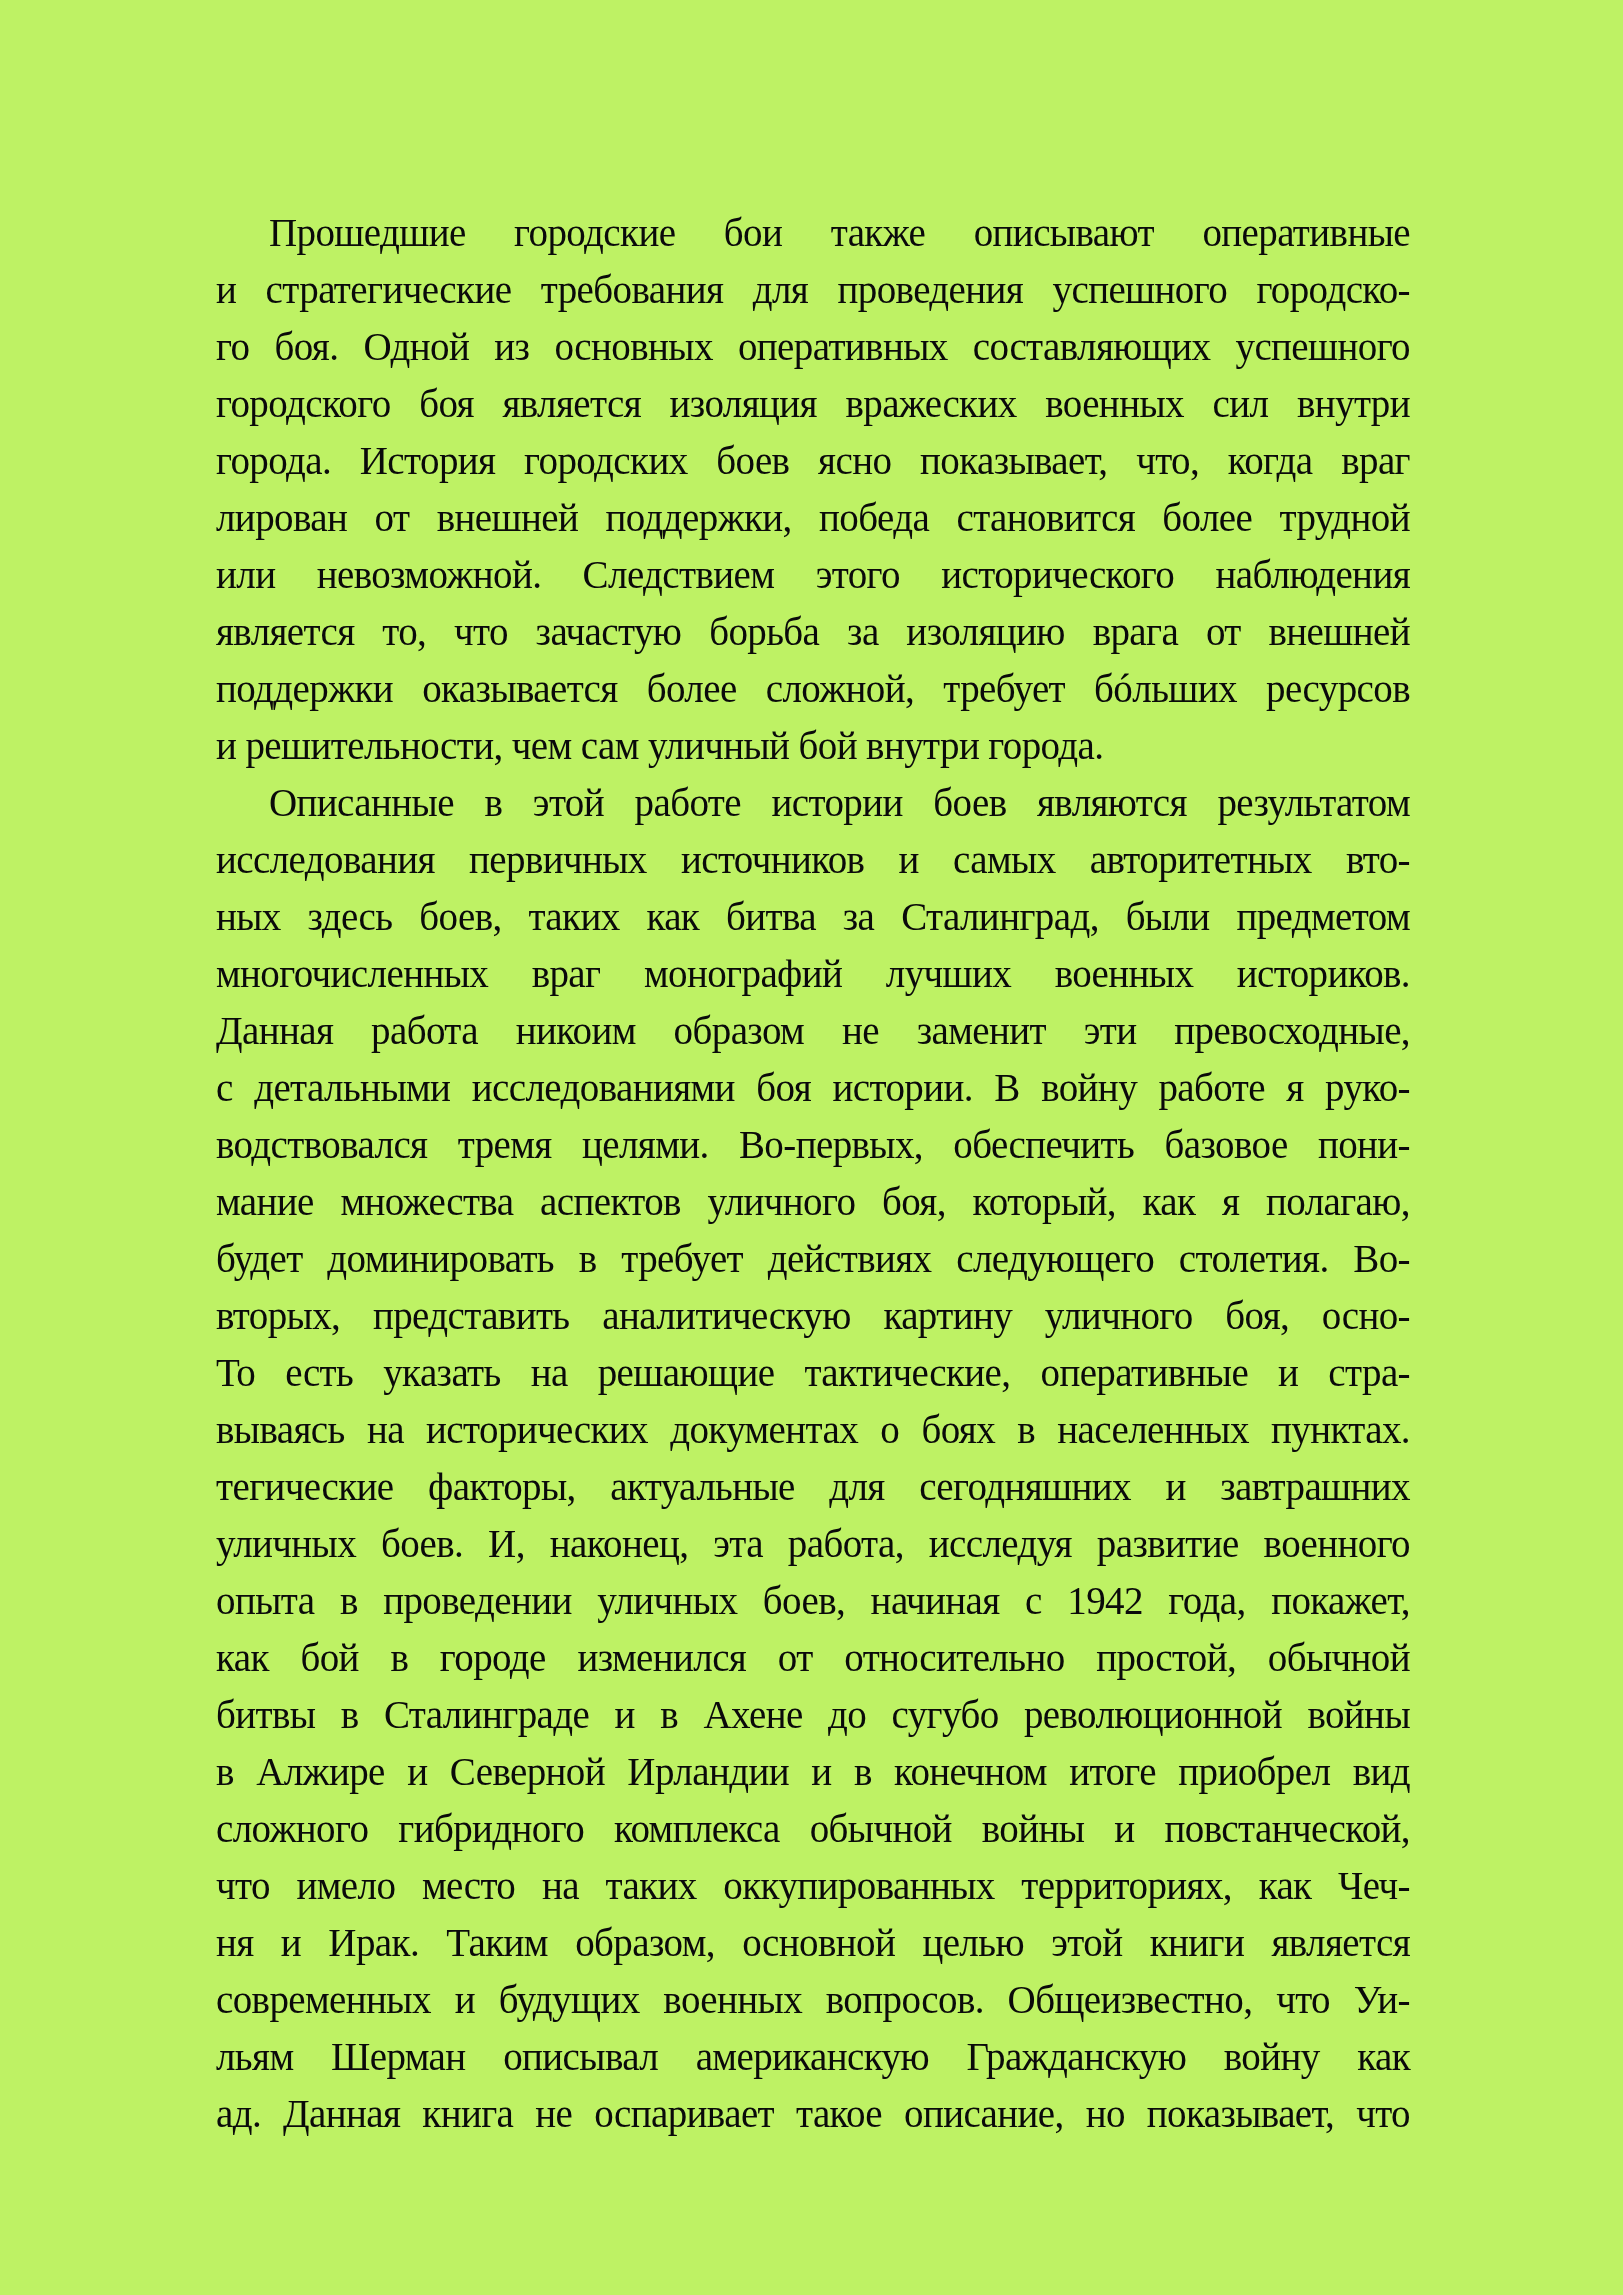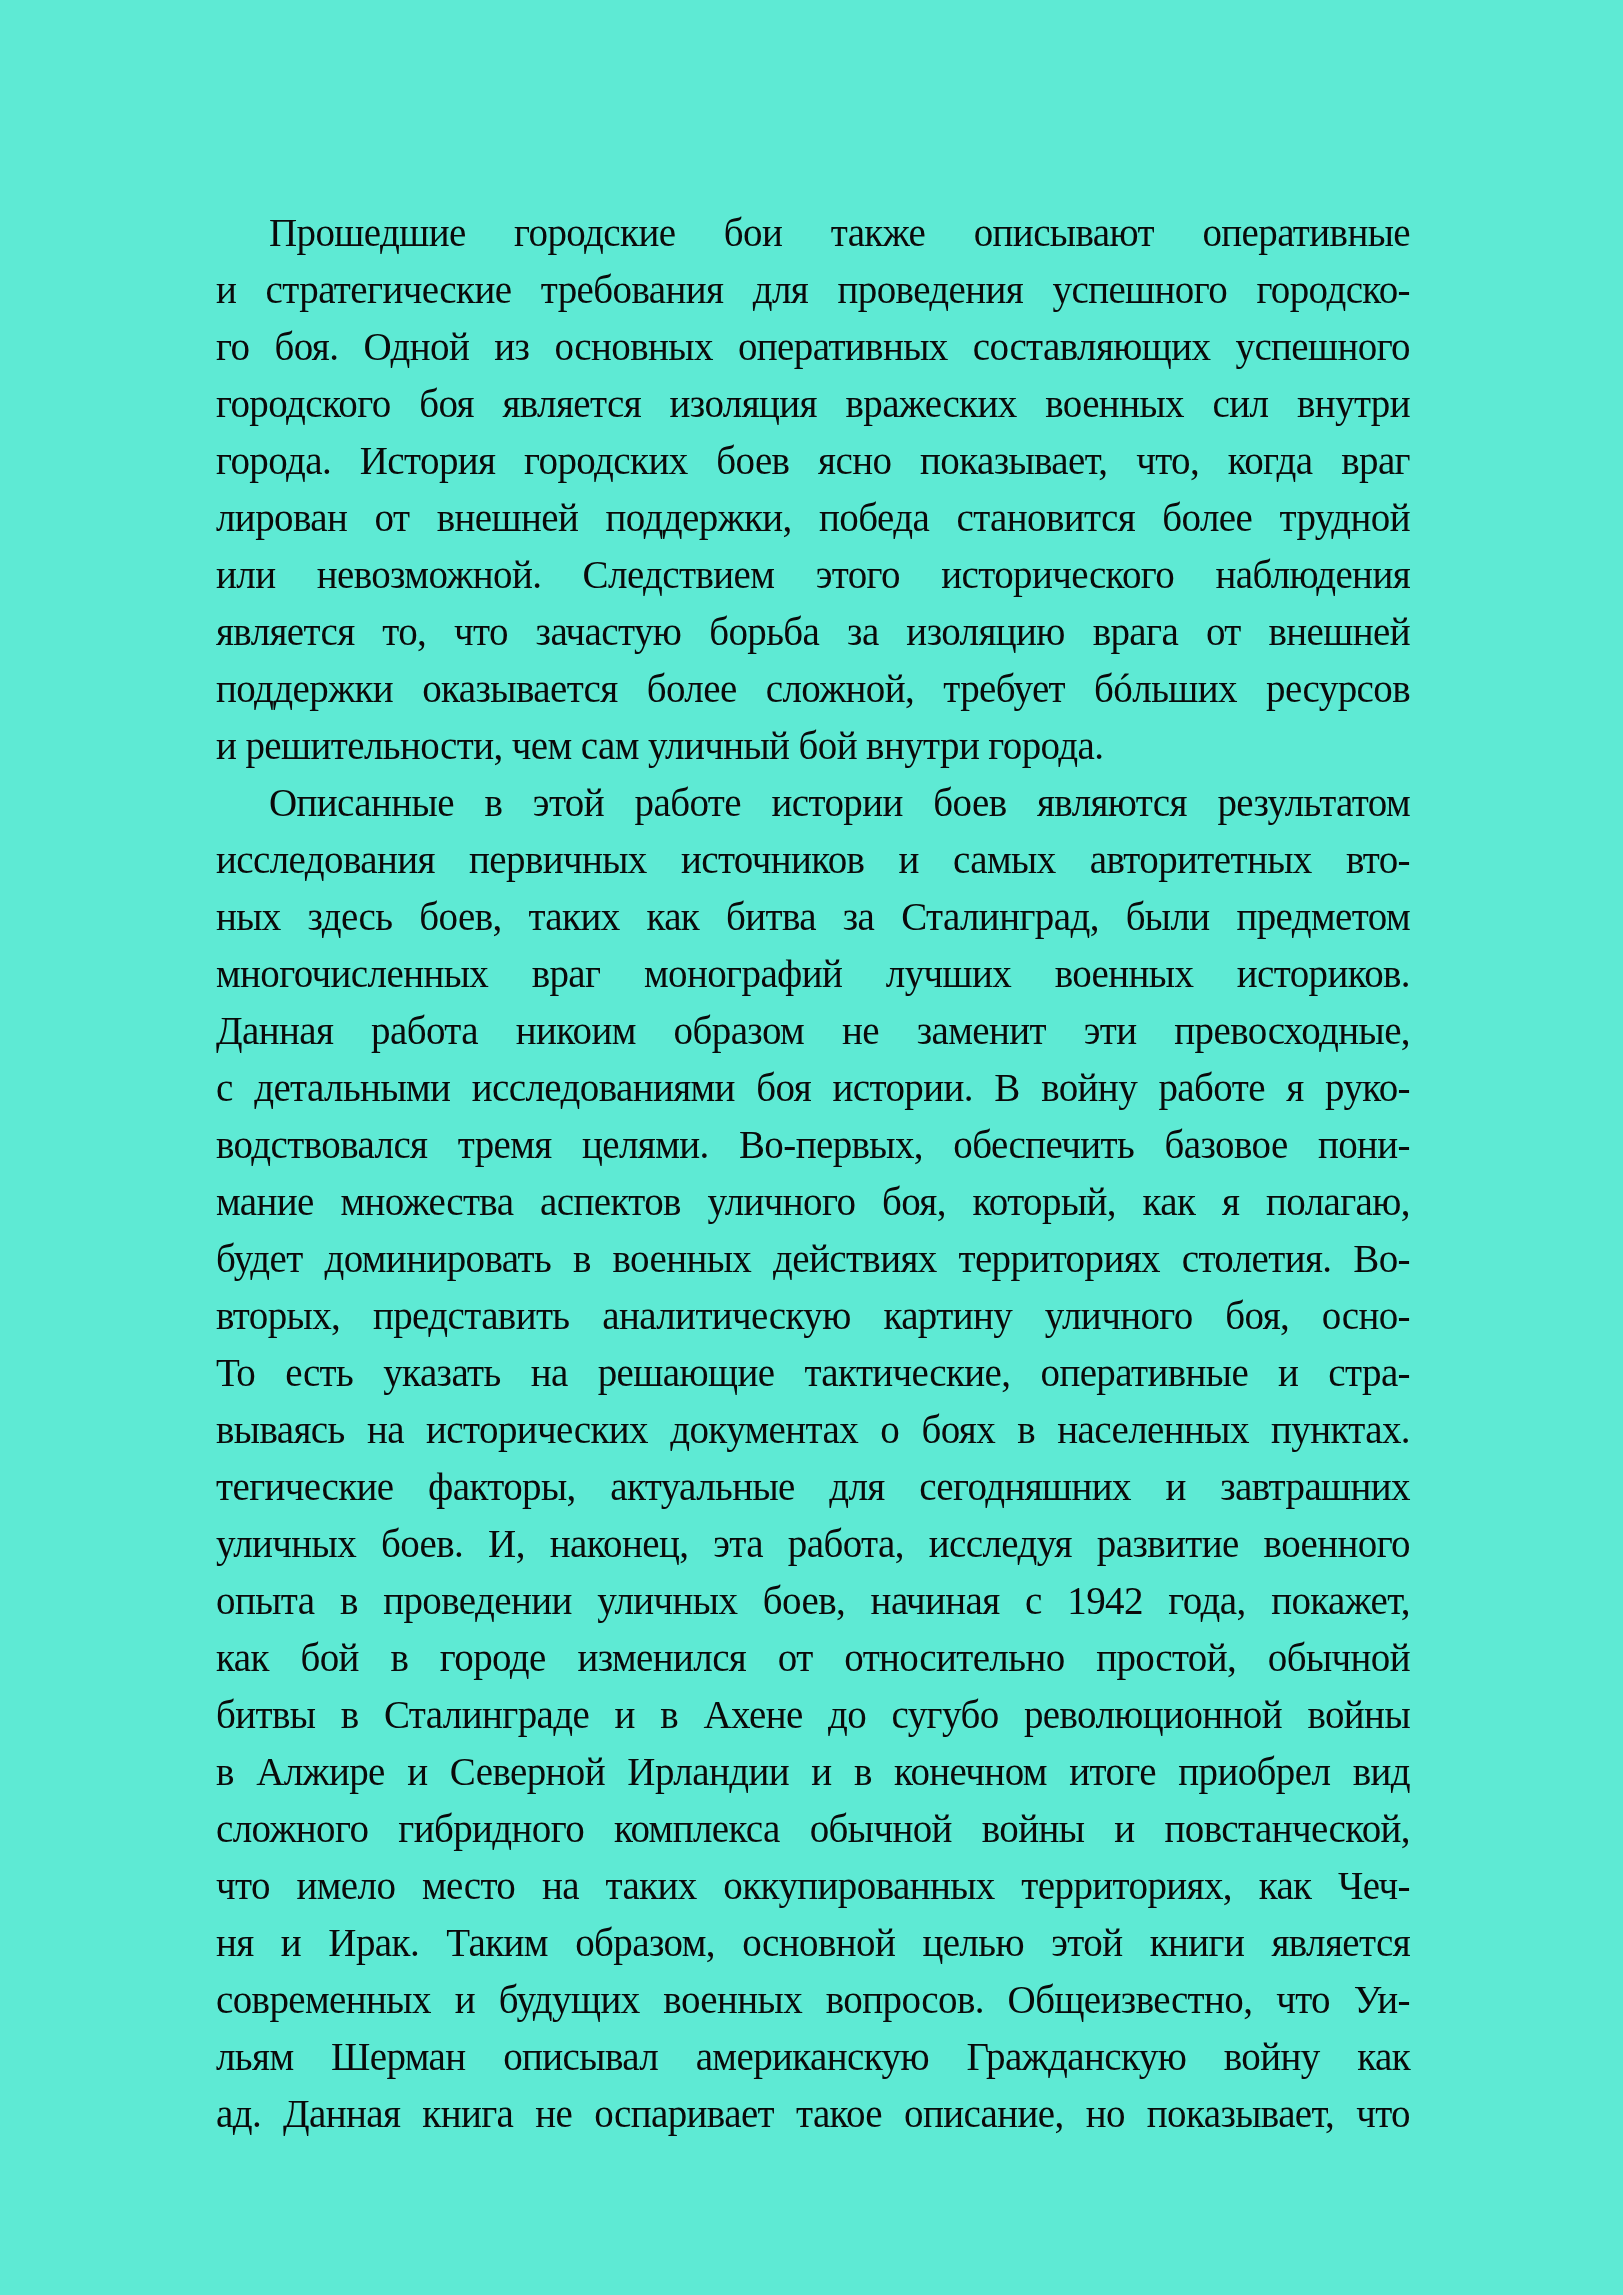--- a/index.html
+++ b/index.html
@@ -12,21 +12,21 @@
       height: 2296px;
       position: relative;
       overflow: hidden;
     }
     .page {
       position: absolute;
       left: 0;
       top: 0;
       width: 1624px;
       height: 2296px;
-      background: #5eead4;
+      background: #bef264;
     }
     .text-block {
       position: absolute;
       left: 216px;
       top: 204px;
       width: 1194px;
       font-family: "Liberation Serif", "DejaVu Serif", serif;
       font-size: 39px;
       line-height: 57px;
       color: #0a0a0a;
@@ -67,21 +67,21 @@
 
     <div>
       <span class="line indent">Описанные в этой работе истории боев являются результатом</span>
       <span class="line">исследования первичных источников и самых авторитетных вто-</span>
       <span class="line">ных здесь боев, таких как битва за Сталинград, были предметом</span>
       <span class="line">многочисленных враг монографий лучших военных историков.</span>
       <span class="line">Данная работа никоим образом не заменит эти превосходные,</span>
       <span class="line">с детальными исследованиями боя истории. В войну работе я руко-</span>
       <span class="line">водствовался тремя целями. Во-первых, обеспечить базовое пони-</span>
       <span class="line">мание множества аспектов уличного боя, который, как я полагаю,</span>
-      <span class="line">будет доминировать в военных действиях территориях столетия. Во-</span>
+      <span class="line">будет доминировать в требует действиях следующего столетия. Во-</span>
       <span class="line">вторых, представить аналитическую картину уличного боя, осно-</span>
       <span class="line">То есть указать на решающие тактические, оперативные и стра-</span>
       <span class="line">вываясь на исторических документах о боях в населенных пунктах.</span>
       <span class="line">тегические факторы, актуальные для сегодняшних и завтрашних</span>
       <span class="line">уличных боев. И, наконец, эта работа, исследуя развитие военного</span>
       <span class="line">опыта в проведении уличных боев, начиная с 1942 года, покажет,</span>
       <span class="line">как бой в городе изменился от относительно простой, обычной</span>
       <span class="line">битвы в Сталинграде и в Ахене до сугубо революционной войны</span>
       <span class="line">в Алжире и Северной Ирландии и в конечном итоге приобрел вид</span>
       <span class="line">сложного гибридного комплекса обычной войны и повстанческой,</span>

